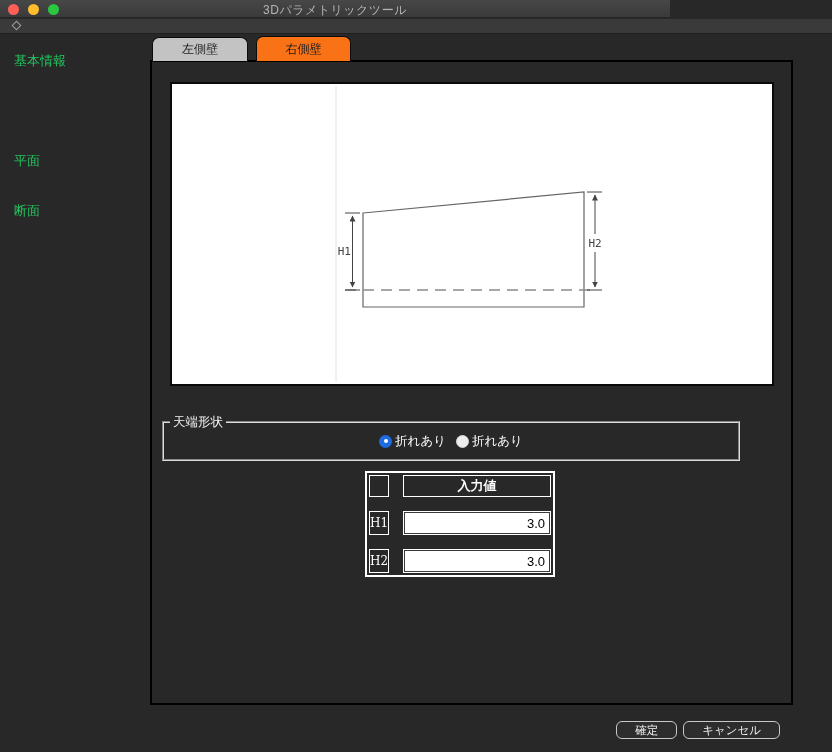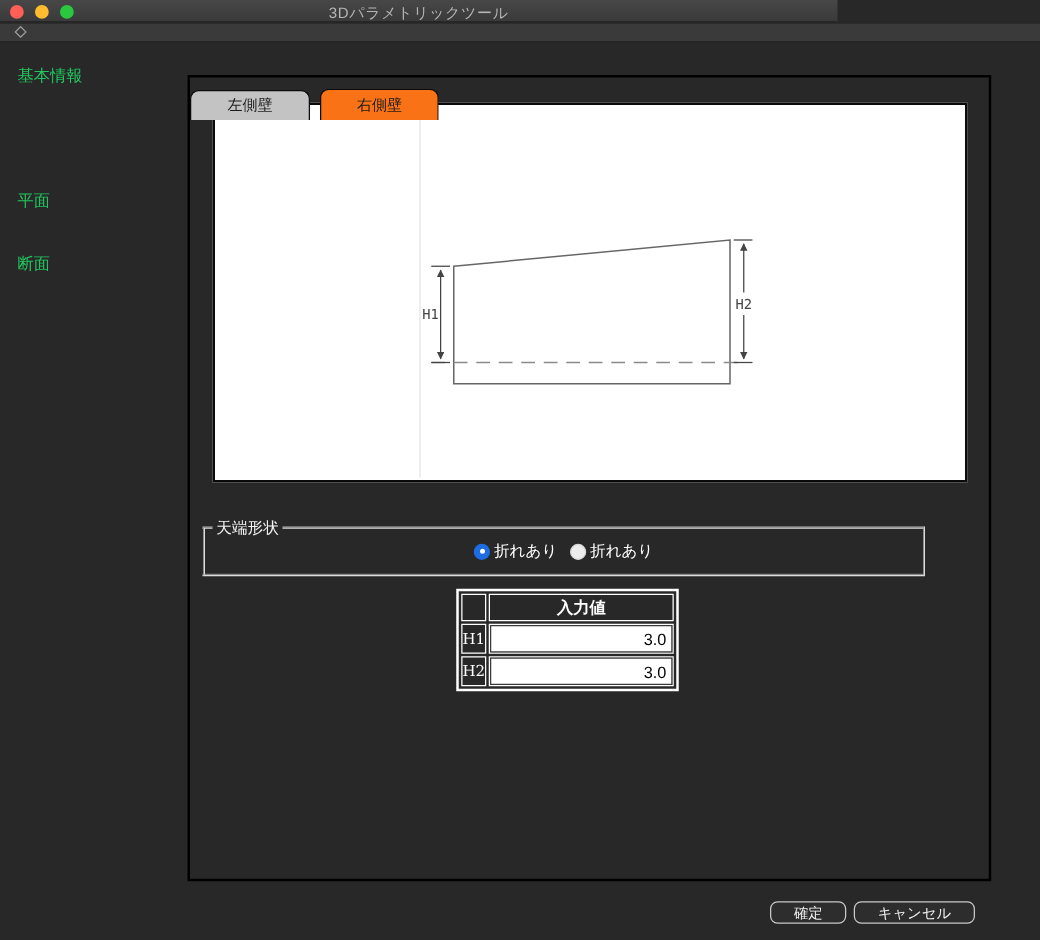--- a/index.html
+++ b/index.html
@@ -43,21 +43,21 @@
   .main-panel{
     position:absolute;left:150px;top:60px;width:643px;height:645px;
     border:2px solid #000;background:#282828;
   }
   
   .tab{
     position:absolute;top:37px;height:24px;z-index:3;
     border:1px solid #0c0c0c;border-bottom:none;
     border-radius:7px 7px 0 0;
     display:flex;align-items:center;justify-content:center;
-    font-size:12px;color:#1b1b1b;margin-top:35px;
+    font-size:12px;color:#1b1b1b;
   }
   .tab.inactive{left:152px;width:96px;background:linear-gradient(#cmessageccc,#c0c0c0);background:#c3c3c3;}
   .tab.active{left:256px;width:95px;background:#f97316;top:36px;height:25px;}
   
   .canvas{
     position:absolute;left:170px;top:82px;width:604px;height:304px;
     background:#ffffff;border:2px solid #0a0a0a;
   }
   
   .groupbox{
@@ -79,21 +79,21 @@
   }
   .radio-circle.on{background:#1d6ce2;}
   .radio-circle.on .dot{width:4px;height:4px;border-radius:50%;background:#fff;}
   .radio-circle.off{background:#ededed;border:1px solid #d6d6d6;}
   .radio-label{font-size:12.5px;color:#ffffff;}
   
   .vtable{
     position:absolute;left:365px;top:471px;
     border:2px solid #fff;padding:2px;background:#282828;
     display:grid;grid-template-columns:20px 148px;grid-template-rows:22px 24px 24px;
-    gap:2px;
+    gap:14px;
   }
   .vcell{
     border:1px solid #fff;display:flex;align-items:center;justify-content:center;
     color:#fff;font-family:"DejaVu Serif",serif;
   }
   .vcell.header{font-weight:bold;font-size:13px;}
   .vcell.rowlabel{font-size:12px;}
   .vcell.inputcell{padding:0;}
   .vcell.inputcell input{
     width:100%;height:100%;border:1px solid #3a3a3a;background:#fff;

